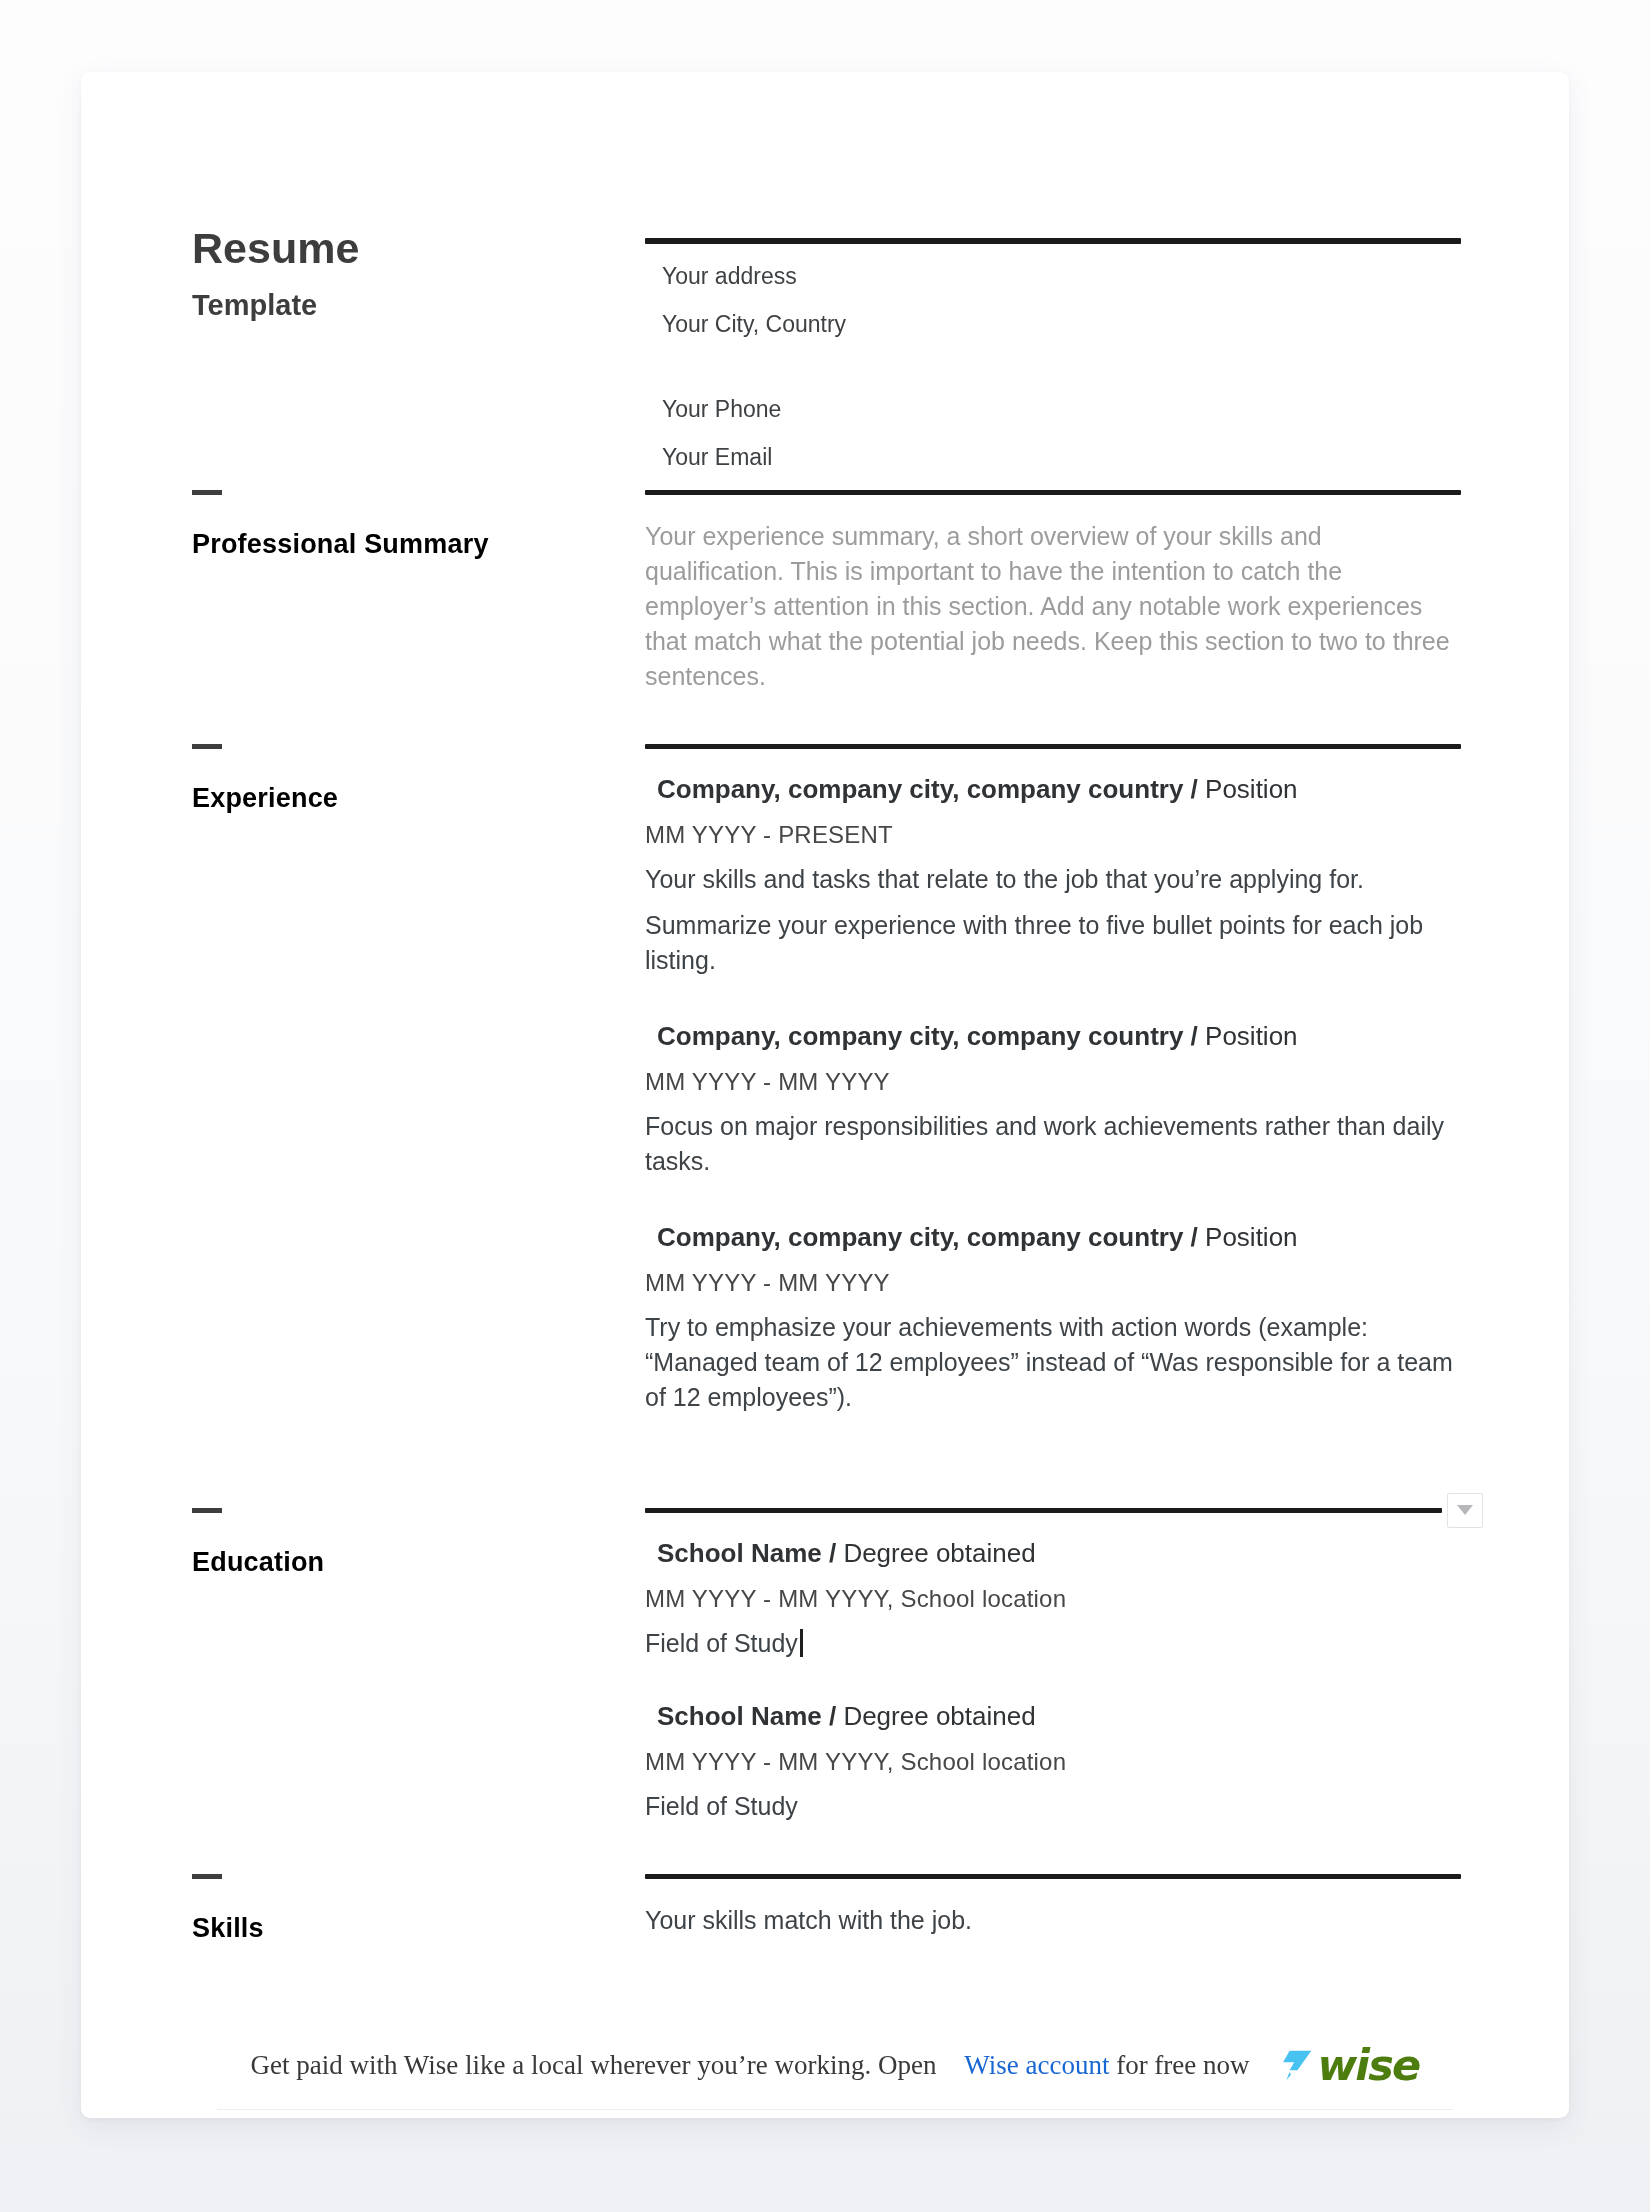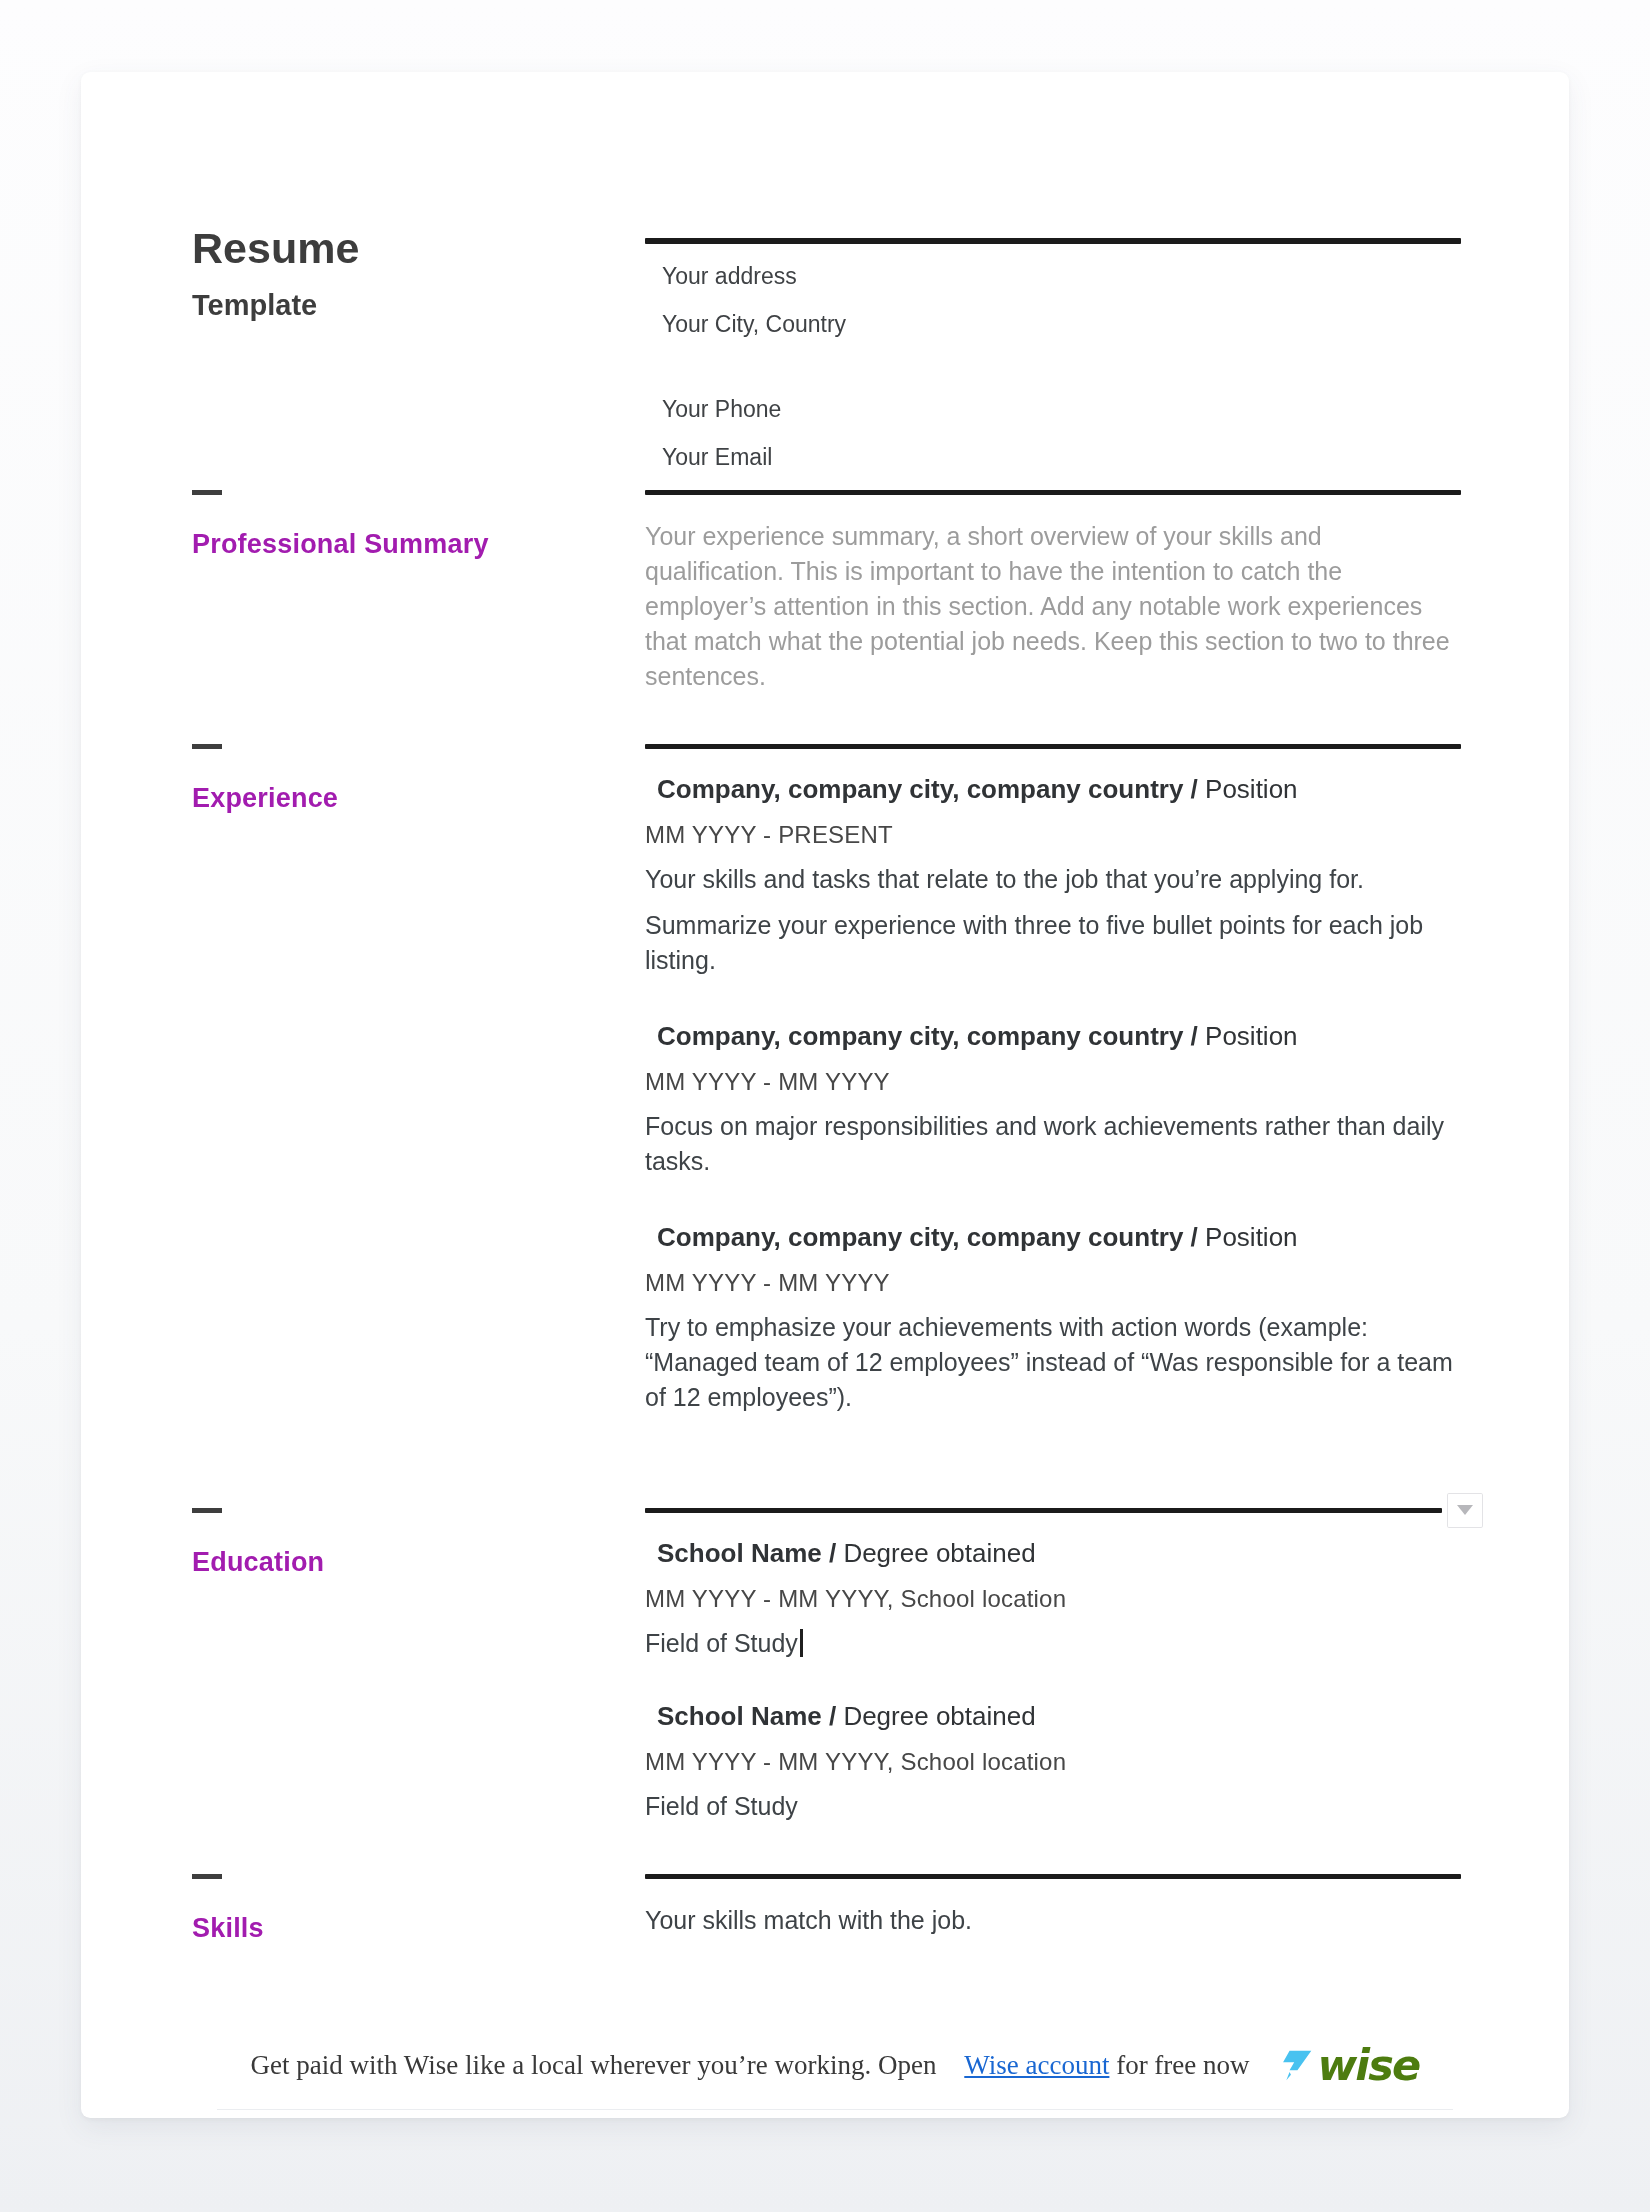--- a/index.html
+++ b/index.html
@@ -54,21 +54,21 @@
     width: 30px;
     height: 4.6px;
     background: #3e3e3e;
     margin: 0.9px 0 34px 0;
   }
   h3.sec-heading {
     margin: 0;
     font-size: 27px;
     line-height: 31px;
     font-weight: bold;
-    color: #a21caf;
+    color: #000000;
     letter-spacing: 0.2px;
   }
   .rule {
     height: 5.5px;
     background: #1b1b1b;
     border-radius: 0.9px;
     margin-bottom: 24px;
   }
   .sec-header .rule { margin-bottom: 7.4px; }
   .rule-wrap { position: relative; margin-bottom: 24px; }
@@ -142,21 +142,21 @@
     gap: 28px;
     padding: 16.6px 37px 22px 37px;
   }
   .footer-text {
     margin: 0;
     font-family: "Liberation Serif", serif;
     font-size: 27px;
     line-height: 35px;
     color: #393939;
   }
-  .footer-text a { color: #1967d2; text-decoration: underline; cursor: pointer; margin-left: 21px; }
+  .footer-text a { color: #1967d2; cursor: pointer; margin-left: 21px; }
   .wise-logo { display: flex; align-items: center; gap: 2.8px; }
   .wise-word {
     font-family: "DejaVu Sans", sans-serif;
     font-size: 43px;
     font-weight: bold;
     font-style: italic;
     color: #4d7c0f;
     letter-spacing: -1.8px;
     line-height: 1;
   }

